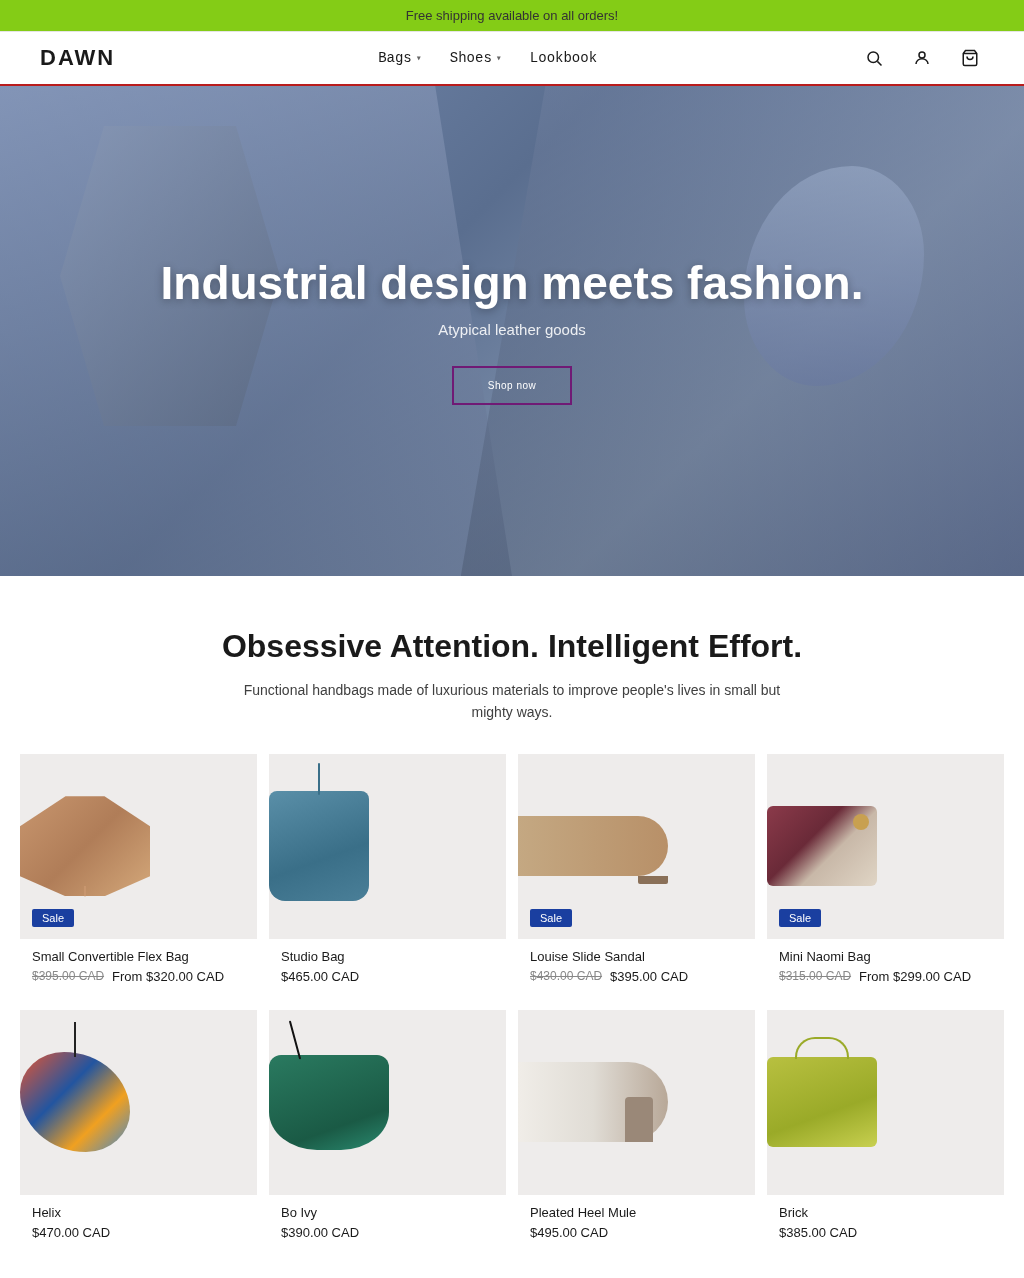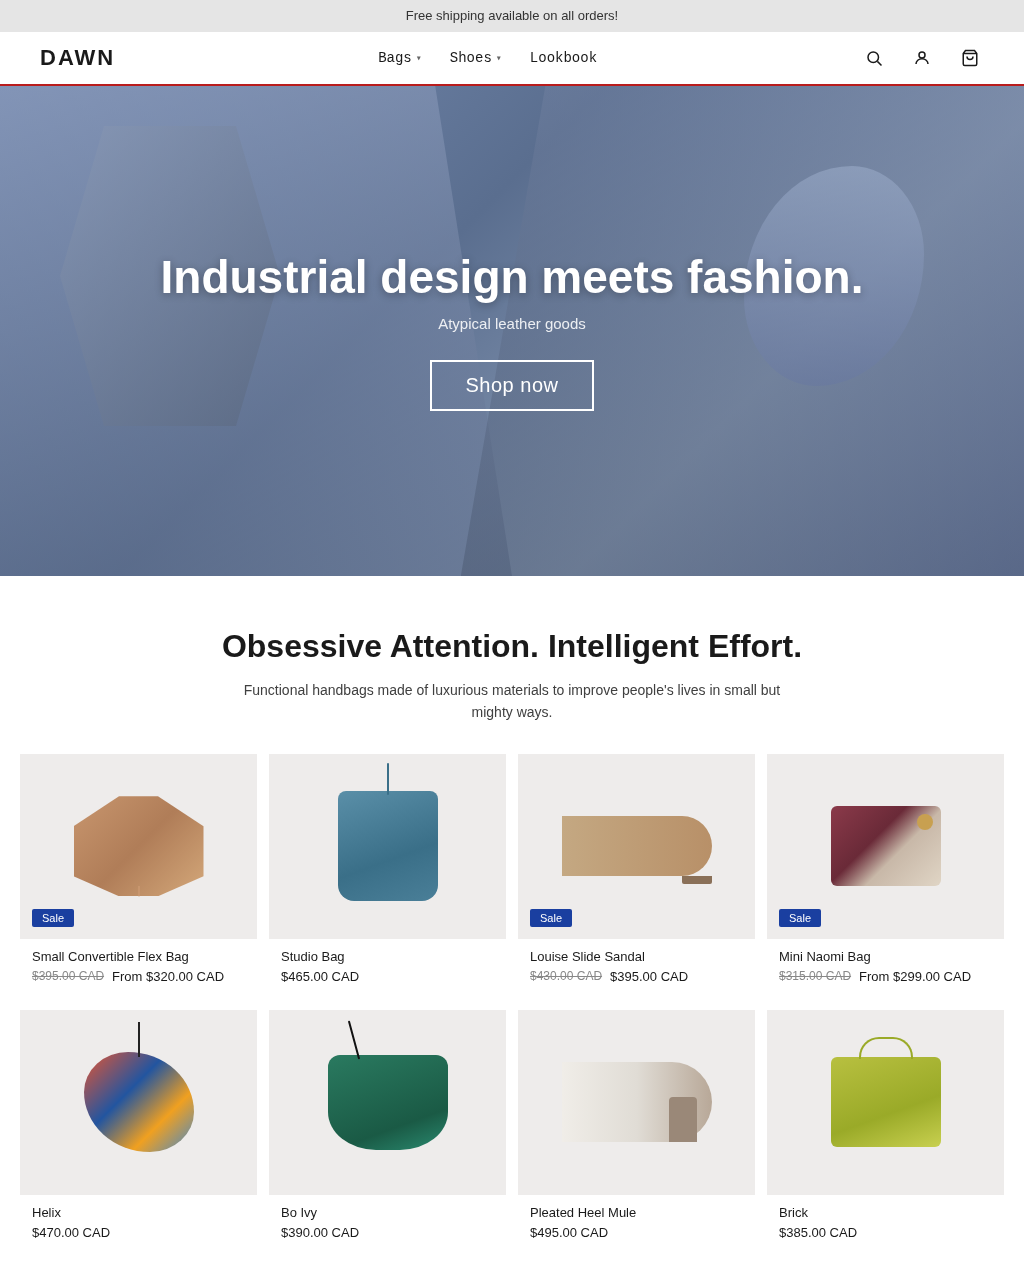--- a/index.html
+++ b/index.html
@@ -1,20 +1,20 @@
 <!DOCTYPE html>
 <html><head>
   <meta charset="utf-8">
   <style>
     * { margin: 0; padding: 0; box-sizing: border-box; }
     body { font-family: -apple-system, BlinkMacSystemFont, 'Segoe UI', Helvetica, Arial, sans-serif; background: #fff; color: #1a1a1a; }
 
     
     .announcement-bar {
-      background: #e5e5e5;
+      background: #84cc16;
       border-bottom: 1px solid #e5e5e5;
       text-align: center;
       padding: 8px 16px;
       font-size: 13px;
       color: #333;
     }
 
     
     .header {
       display: flex;
@@ -140,24 +140,24 @@
     }
     .hero-subtitle {
       font-size: 15px;
       color: rgba(255,255,255,0.88);
       margin-bottom: 28px;
       font-weight: 400;
     }
     .hero-cta {
       display: inline-block;
       padding: 12px 34px;
-      border: 2px solid #ffffff;
+      border: 2px solid #701a75;
       color: #fff;
       background: transparent;
-      font-size: 20px;
+      font-size: 10px;
       cursor: pointer;
       letter-spacing: 0.5px;
       transition: background 0.2s, color 0.2s;
     }
 
     
     .section-header {
       text-align: center;
       padding: 52px 20px 30px;
     }
@@ -190,21 +190,20 @@
       cursor: pointer;
       position: relative;
       overflow: hidden;
     }
     .product-image-area {
       width: 100%;
       height: 185px;
       background: #eeeceb;
       display: flex;
       align-items: center;
-      justify-content: center;
       position: relative;
       transition: opacity 0.2s;
     }
 
     
     .bag-small-convertible {
       width: 130px;
       height: 100px;
       background: linear-gradient(135deg, #c8966e 0%, #b07d58 50%, #d4a87a 100%);
       clip-path: polygon(0% 30%, 35% 0%, 65% 0%, 100% 30%, 100% 80%, 65% 100%, 35% 100%, 0% 80%);

